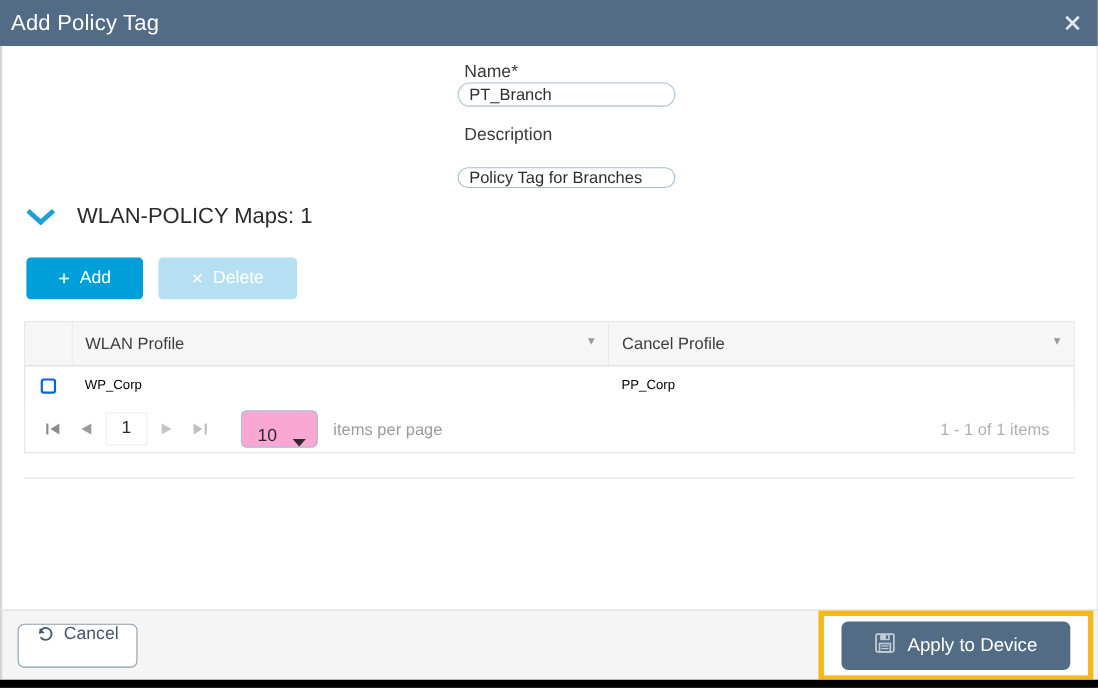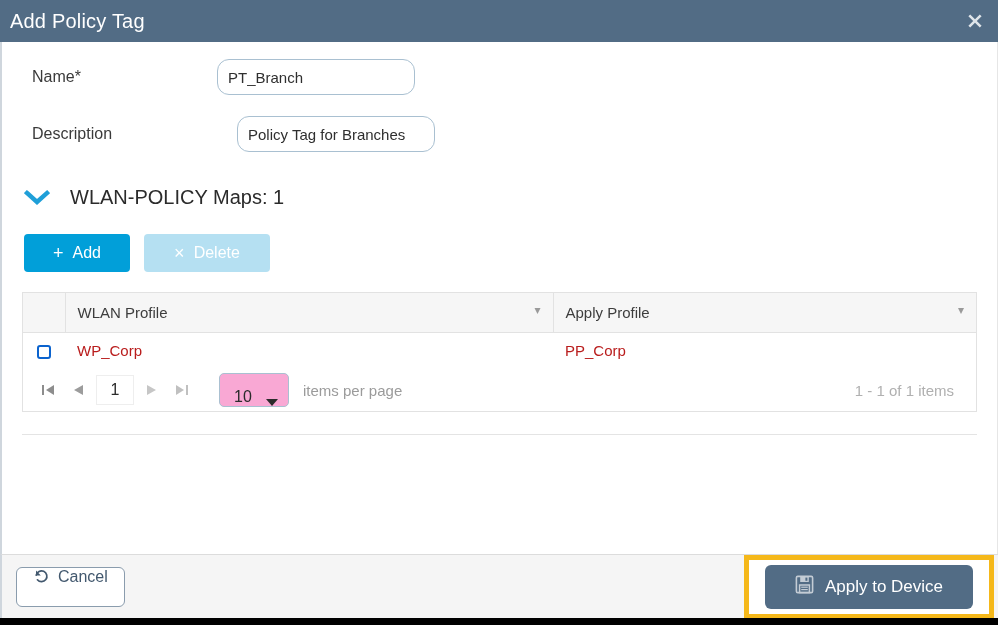--- a/index.html
+++ b/index.html
@@ -67,20 +67,21 @@
     padding: 0;
     overflow: hidden;
   }
 
   
   .form-row {
     display: flex;
     align-items: center;
     height: 40px;
     margin-left: 30px;
+    flex-direction: column;
   }
   #row-name  { margin-top: 15px; }
   #row-desc  { margin-top: 17px; gap: 20px; }
 
   .form-label {
     width: 185px;
     font-size: 16px;
     color: #3a3a3a;
   }
   .text-input {
@@ -188,22 +189,22 @@
     justify-content: space-between;
   }
   .sort-caret {
     color: #9a9a9a;
     font-size: 12px;
     line-height: 1;
     margin-left: 8px;
   }
   table.grid tbody td {
     height: 36px;
-    font-size: 15px;
-    color: #b91c1c;
+    font-size: 12px;
+    color: #000000;
     padding: 0 12px;
     box-sizing: border-box;
     vertical-align: middle;
   }
   .row-checkbox {
     width: 14px;
     height: 14px;
     border: 2.5px solid #0b63ce;
     border-radius: 3px;
     background: #ffffff;
@@ -420,21 +421,21 @@
           <tr>
             <th class="col-check"></th>
             <th class="col-wlan">
               <div class="th-inner">
                 <span>WLAN Profile</span>
                 <span class="sort-caret">▾</span>
               </div>
             </th>
             <th class="col-policy">
               <div class="th-inner">
-                <span>Apply Profile</span>
+                <span>Cancel Profile</span>
                 <span class="sort-caret">▾</span>
               </div>
             </th>
           </tr>
         </thead>
         <tbody>
           <tr>
             <td class="col-check">
               <span class="row-checkbox"></span>
             </td>

